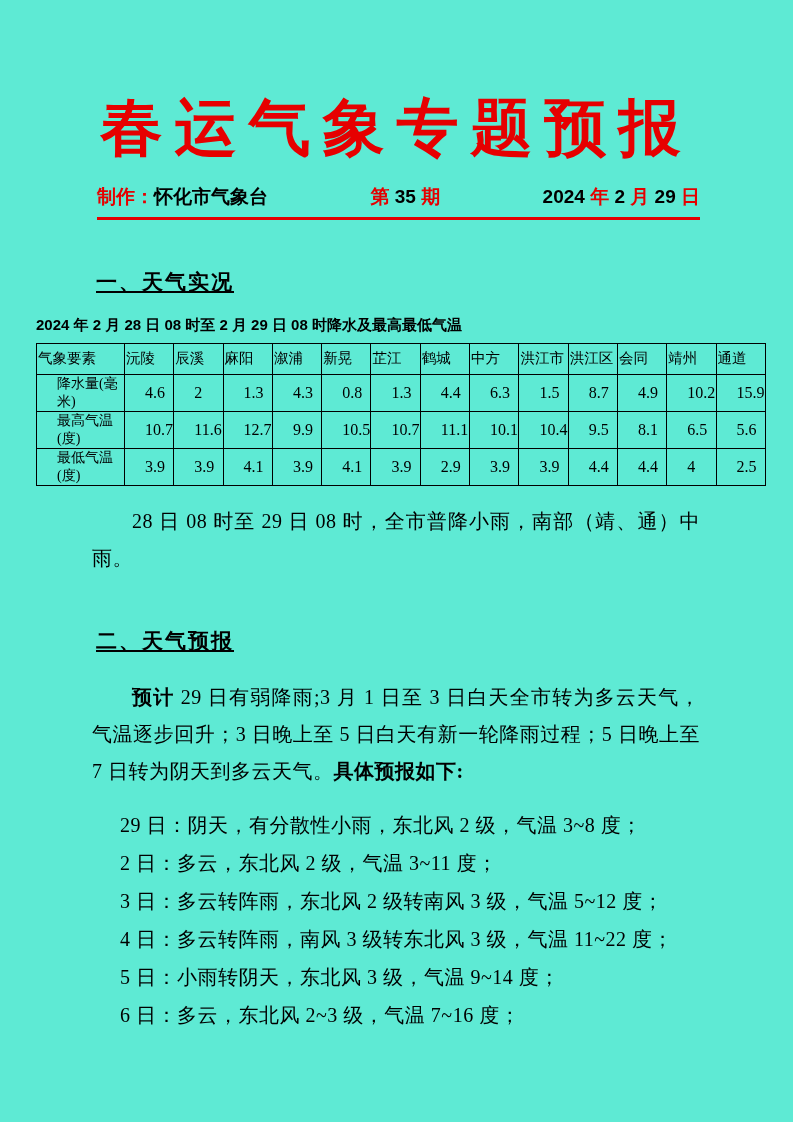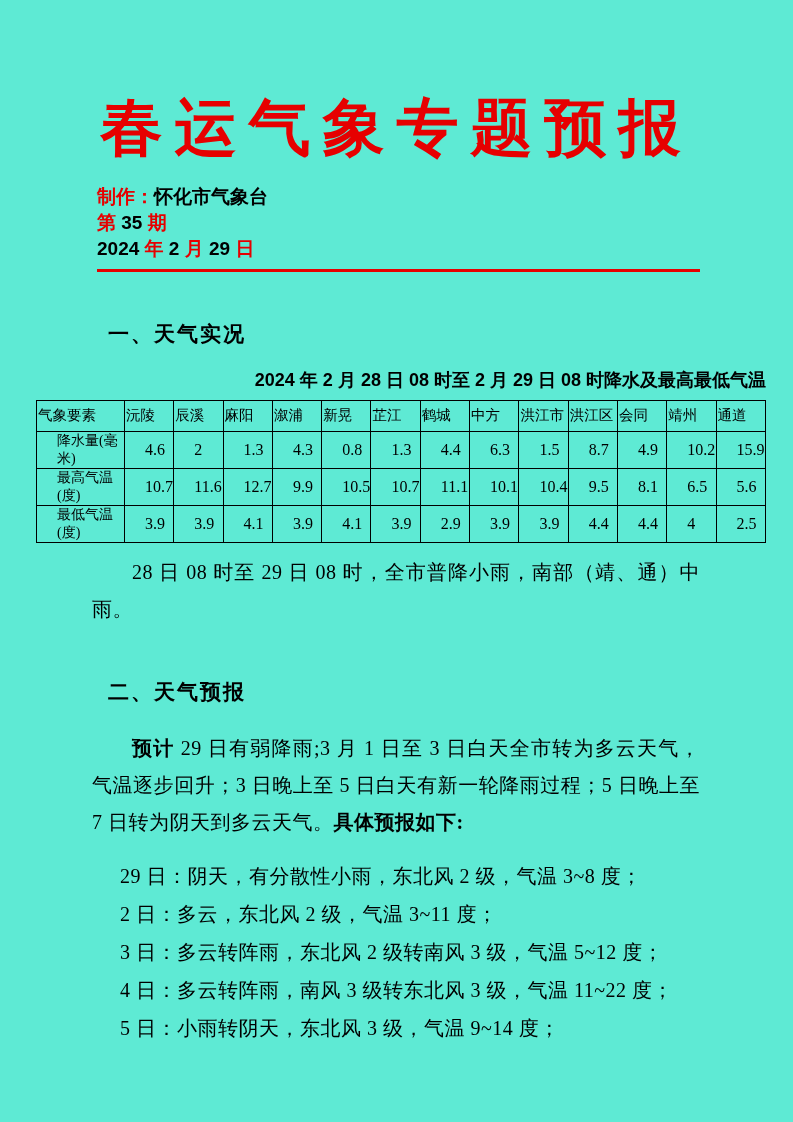--- a/index.html
+++ b/index.html
@@ -29,48 +29,48 @@
   .masthead {
     width: 603px;
     margin: 16px 0 0 97px;
     display: flex;
     justify-content: space-between;
     align-items: baseline;
     font-family: "Liberation Sans", "DejaVu Sans", sans-serif;
     font-weight: bold;
     font-size: 19px;
     white-space: nowrap;
-    flex-direction: column;
   }
   .masthead .red { color: var(--red); }
   .masthead .blk { color: #000; }
   .red-rule {
     width: 603px;
     margin: 7px 0 0 97px;
     border: 0;
     border-top: 3px solid var(--red);
   }
   .content { margin: 0 93px 0 92px; }
   .sec-heading {
-    margin: 16px;
+    margin: 4px;
     font-family: "Liberation Sans", "DejaVu Sans", sans-serif;
     font-weight: bold;
     font-size: 21px;
     letter-spacing: 2px;
     color: #000;
+    text-decoration: underline;
   }
   .sec1-heading { margin-top: 48px; }
   .sec2-heading { margin-top: 50px; }
   .table-title {
     width: 730px;
     margin: 20px 0 0 -56px;
-    text-align: right;
+    text-align: left;
     font-family: "Liberation Sans", "DejaVu Sans", sans-serif;
     font-weight: bold;
-    font-size: 18px;
+    font-size: 15px;
   }
   table.weather {
     width: 730px;
     margin-left: -56px;
     margin-top: 8px;
     border-collapse: collapse;
     table-layout: fixed;
   }
   table.weather th, table.weather td {
     border: 1px solid #000;
@@ -85,21 +85,21 @@
   table.weather td { font-size: 16px; padding-left: 20px; }
   table.weather .rowlabel { font-size: 14px; }
   .body-text {
     margin: 0;
     font-size: 20px;
     line-height: 37px;
     text-align: justify;
     text-indent: 2em;
     letter-spacing: 0.5px;
   }
-  .summary { margin-top: 11px; }
+  .summary { margin-top: 17px; }
   .intro { margin-top: 24px; }
   .intro b { font-weight: bold; }
   .forecast { margin-top: 16px; }
   .forecast-line {
     margin: 0;
     font-size: 20px;
     line-height: 38px;
     text-indent: 1.4em;
     letter-spacing: 0.5px;
     white-space: nowrap;
@@ -215,16 +215,17 @@
     <h2 class="sec-heading sec2-heading">二、天气预报</h2>
 
     <p class="body-text intro"><b>预计</b><span> 29 日有弱降雨;3 月 1 日至 3 日白天全市转为多云天气，气温逐步回升；3 日晚上至 5 日白天有新一轮降雨过程；5 日晚上至 7 日转为阴天到多云天气。</span><b>具体预报如下:</b></p>
 
     <div class="forecast" id="forecast-list">
         <p class="forecast-line">29 日：阴天，有分散性小雨，东北风 2 级，气温 3~8 度；</p>
         <p class="forecast-line">2 日：多云，东北风 2 级，气温 3~11 度；</p>
         <p class="forecast-line">3 日：多云转阵雨，东北风 2 级转南风 3 级，气温 5~12 度；</p>
         <p class="forecast-line">4 日：多云转阵雨，南风 3 级转东北风 3 级，气温 11~22 度；</p>
         <p class="forecast-line">5 日：小雨转阴天，东北风 3 级，气温 9~14 度；</p>
+        <p class="forecast-line">6 日：多云，东北风 2~3 级，气温 7~16 度；</p>
       </div>
 
   </div>
 </div>
 
 </body></html>

